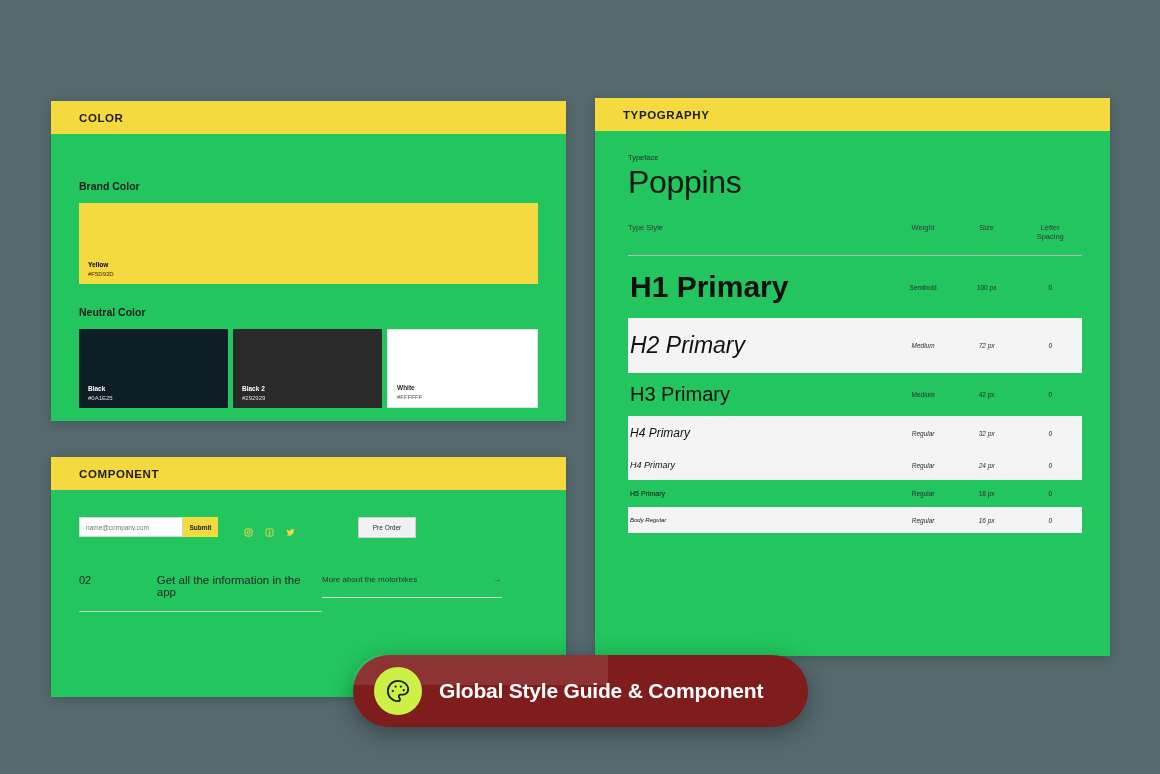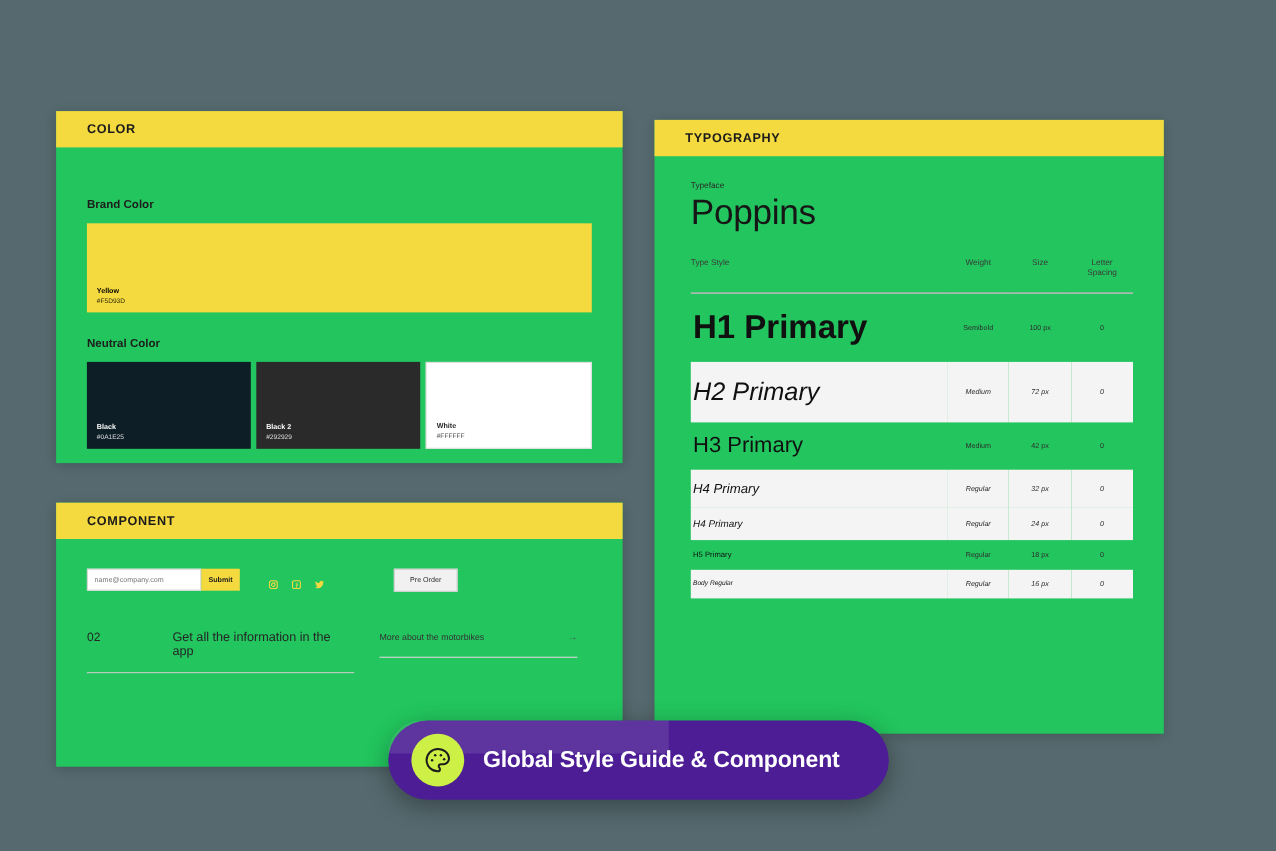--- a/index.html
+++ b/index.html
@@ -125,32 +125,31 @@
     padding-bottom: 13px;
     display: flex;
     align-items: baseline;
     gap: 40px;
   }
   .li-num { font-size: 11px; color: #252525; width: 38px; }
   .li-text { font-size: 11.5px; color: #252525; }
 
   .link-block {
     width: 180px;
-    margin-left: 23px;
     border-bottom: 1px solid #d8d8d8;
     padding-bottom: 13px;
     display: flex;
     align-items: center;
     justify-content: space-between;
   }
   .link-text { font-size: 8px; color: #333; }
   .link-arrow { font-size: 9px; color: #555; }
 
   
-  #typo-card { left: 595px; top: 109px; width: 463px; height: 558px; }
+  #typo-card { left: 595px; top: 98px; width: 515px; height: 558px; }
   .typo-body { padding: 22px 28px 0 33px; }
   .typeface-label { font-size: 7.5px; color: #2b2b2b; margin-bottom: 2px; }
   .typeface-name {
     font-size: 32px;
     font-weight: normal;
     color: #161616;
     letter-spacing: -.3px;
     margin-bottom: 22px;
   }
 
@@ -177,21 +176,21 @@
   }
   tr.zebra td { background: #f4f4f4; font-style: italic; }
 
   
   #banner {
     position: absolute;
     left: 353px;
     top: 655px;
     width: 455px;
     height: 72px;
-    background: #4c1d95;
+    background: #7f1d1d;
     border-radius: 36px;
     display: flex;
     align-items: center;
     padding-left: 21px;
     box-shadow: 0 6px 22px rgba(0,0,0,.35);
   }
   #banner::before {
     content: "";
     position: absolute;
     left: 0; top: 0;

